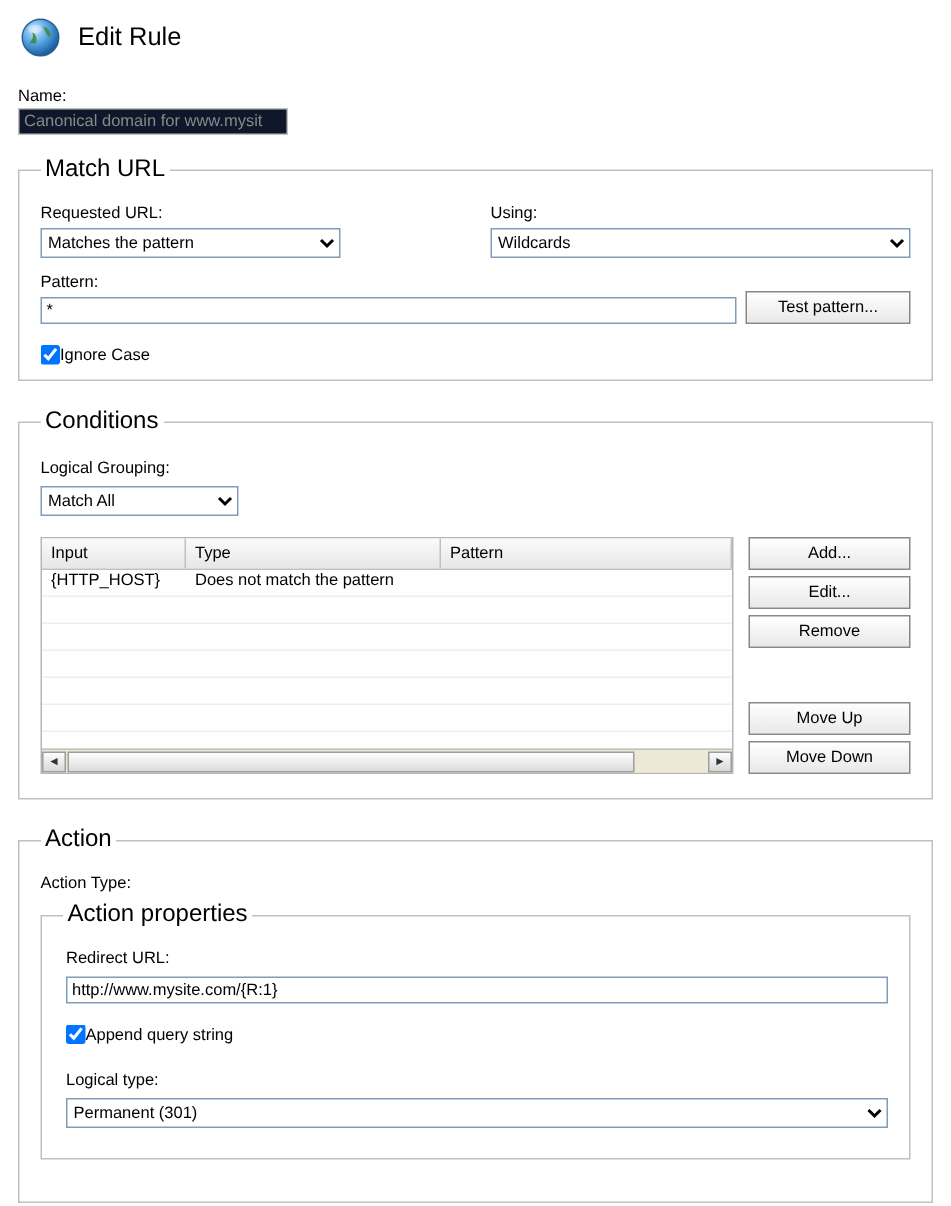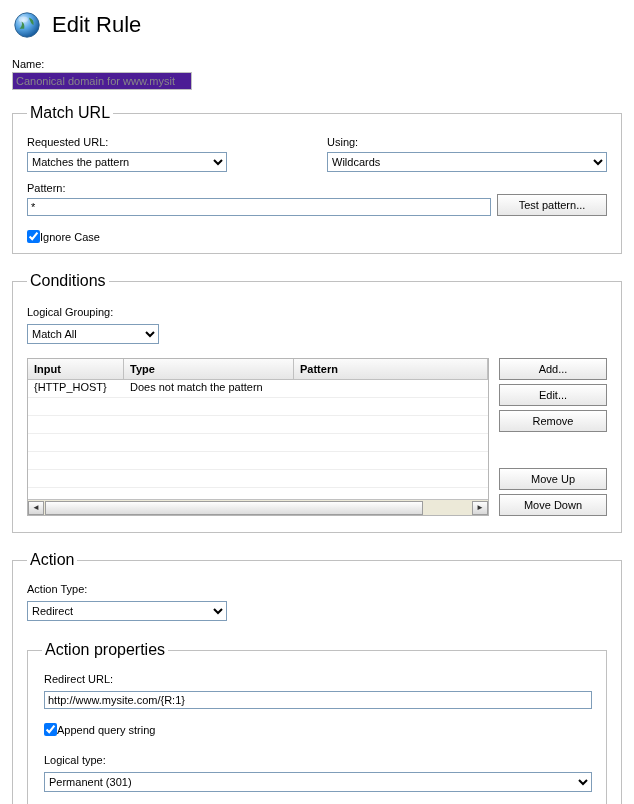--- a/index.html
+++ b/index.html
@@ -1,39 +1,39 @@
 <!DOCTYPE html>
 <html><head>
 <meta charset="utf-8">
 <style>
 * { box-sizing: border-box; margin: 0; padding: 0; }
 body { font-family: Tahoma, Arial, sans-serif; font-size: 11px; background: #fff; color: #000; width: 634px; padding: 10px 12px; }
 .header { display: flex; align-items: center; gap: 10px; margin-bottom: 18px; }
-.header h1 { font-size: 22px; font-weight: normal; text-align: right; }
+.header h1 { font-size: 17px; font-weight: normal; text-align: right; }
 .globe-icon { width: 30px; height: 30px; }
 .field-block { margin-bottom: 8px; }
 .label { display: block; margin-bottom: 2px; }
 .text-input { font-family: inherit; font-size: 11px; padding: 1px 3px; height: 18px; border: 1px solid #7f9db9; }
-.text-input.readonly { background: #4c1d95; color: #888; border: 1px solid #c0c0c0; }
+.text-input.readonly { background: #0f172a; color: #888; border: 1px solid #c0c0c0; }
 fieldset { border: 1px solid #c0c0c0; padding: 14px 14px 10px 14px; margin-bottom: 18px; position: relative; }
 fieldset > legend { padding: 0 3px; font-size: 16px; }
 .row { display: flex; gap: 20px; margin-bottom: 10px; }
 .col { flex: 1; display: flex; flex-direction: column; }
 .col .label { margin-bottom: 4px; }
 .select { font-family: inherit; font-size: 11px; height: 20px; border: 1px solid #7f9db9; background: #fff; }
 .pattern-row { display: flex; align-items: flex-end; gap: 6px; margin-bottom: 14px; }
 .pattern-row .col { flex: 1; }
 .btn { font-family: inherit; font-size: 11px; height: 22px; border: 1px solid #888; background: linear-gradient(#fff, #e8e8e8); cursor: pointer; padding: 0 8px; min-width: 86px; }
 .checkbox-row { display: flex; align-items: center; gap: 0; }
 .checkbox-row input { margin: 0; }
 .cond-body { padding-top: 2px; }
 .cond-grid-wrap { display: flex; gap: 10px; margin-top: 14px; margin-bottom: 6px; }
 .grid-area { flex: 1; border: 1px solid #b6b6b6; display: flex; flex-direction: column; }
 .grid { flex: 1; }
-.grid-head { display: flex; background: linear-gradient(#fbfbfb,#e6e6e6); border-bottom: 1px solid #c0c0c0; font-weight: bold; }
+.grid-head { display: flex; background: linear-gradient(#fbfbfb,#e6e6e6); border-bottom: 1px solid #c0c0c0; }
 .grid-head .cell { border-right: 1px solid #c0c0c0; padding: 3px 6px; height: 20px; display: flex; align-items: center; }
 .grid-body { background: #fff; }
 .grid-row { display: flex; border-bottom: 1px solid #eee; height: 18px; }
 .grid-row .cell { padding: 1px 6px; overflow: hidden; white-space: nowrap; }
 .cell.c-input { width: 96px; }
 .cell.c-type { width: 170px; }
 .cell.c-pattern { flex: 1; }
 .hscroll { height: 16px; background: #ece9d8; display: flex; align-items: center; border-top: 1px solid #c0c0c0; }
 .hscroll .arrow { width: 16px; height: 14px; background: linear-gradient(#fdfdfd,#d8d8d8); border: 1px solid #9d9d9d; display: flex; align-items: center; justify-content: center; font-size: 8px; color: #333; }
 .hscroll .thumb { flex: 1; height: 14px; background: linear-gradient(#fefefe,#dcdcdc); border: 1px solid #9d9d9d; margin: 0 1px; }
@@ -153,23 +153,20 @@
       </div>
     </div>
   </div>
 </fieldset>
 
 <fieldset>
   <legend>Action</legend>
   <div class="mb6">
     <span class="label">Action Type:</span>
   </div>
-  <select class="select w200 mb14">
-    <option>Redirect</option>
-  </select>
 
   <fieldset class="action-props">
     <legend>Action properties</legend>
     <div class="indent">
       <div class="mb6">
         <span class="label">Redirect URL:</span>
       </div>
       <input type="text" class="text-input wfull mb14" value="http://www.mysite.com/{R:1}" style="">
       <div class="checkbox-row mb18">
         <input type="checkbox" checked="" style="">

